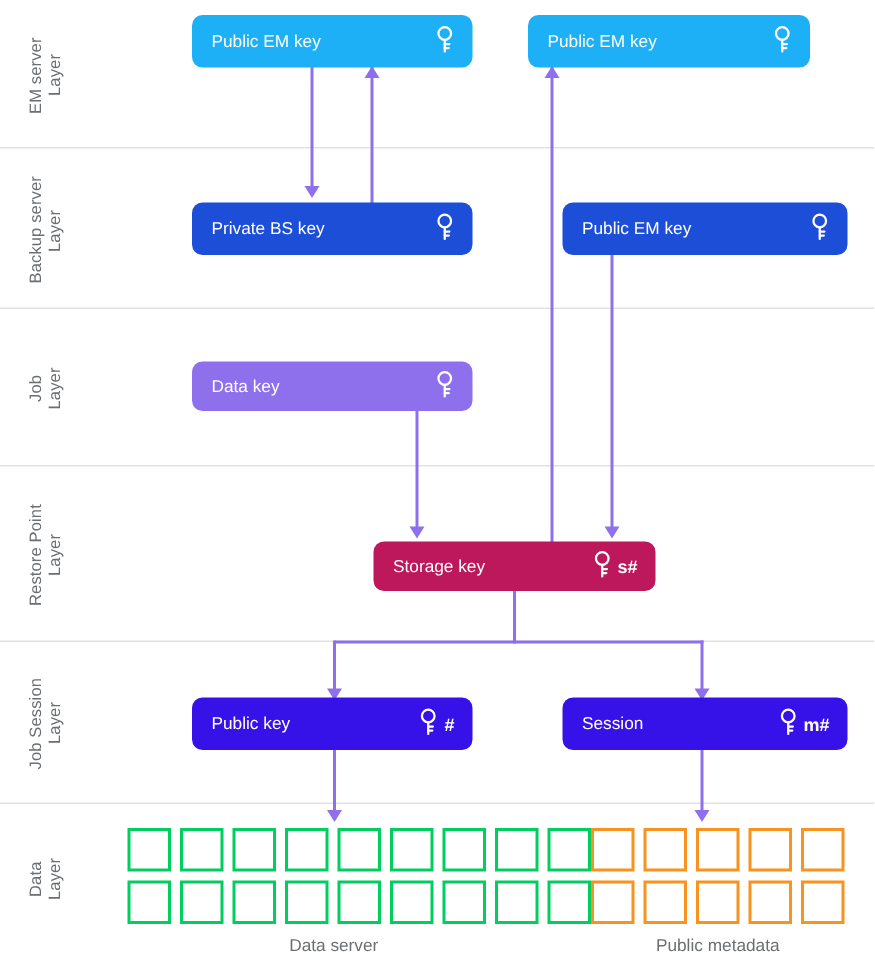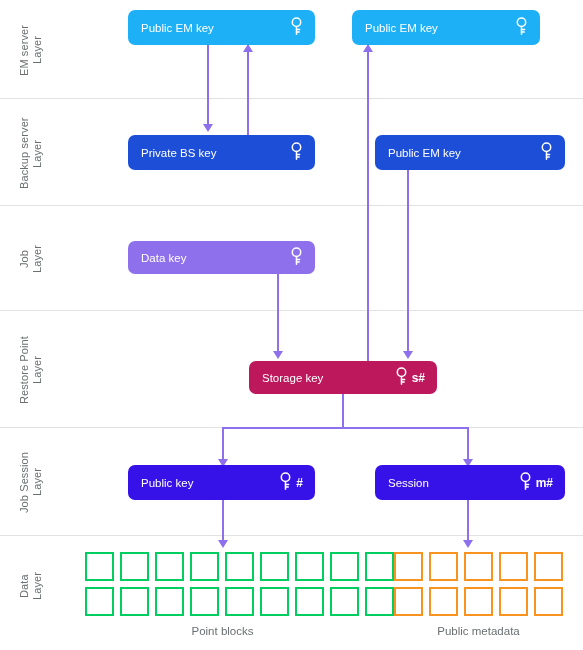--- a/index.html
+++ b/index.html
@@ -265,21 +265,21 @@
         <div class="block"></div>
         <div class="block"></div>
         <div class="block"></div>
         <div class="block"></div>
         <div class="block"></div>
         <div class="block"></div>
         <div class="block"></div>
         <div class="block"></div>
       </div>
     </div>
-  <div class="caption" style="left:85px;top:625px;width:275px;">Point blocks</div>
+  <div class="caption" style="left:85px;top:625px;width:275px;">Data server</div>
 
   <div class="blockgrid" id="orange-blocks" style="left:394px;top:552px;">
       <div class="blockrow">
         <div class="block orange"></div>
         <div class="block orange"></div>
         <div class="block orange"></div>
         <div class="block orange"></div>
         <div class="block orange"></div>
       </div>
       <div class="blockrow">

